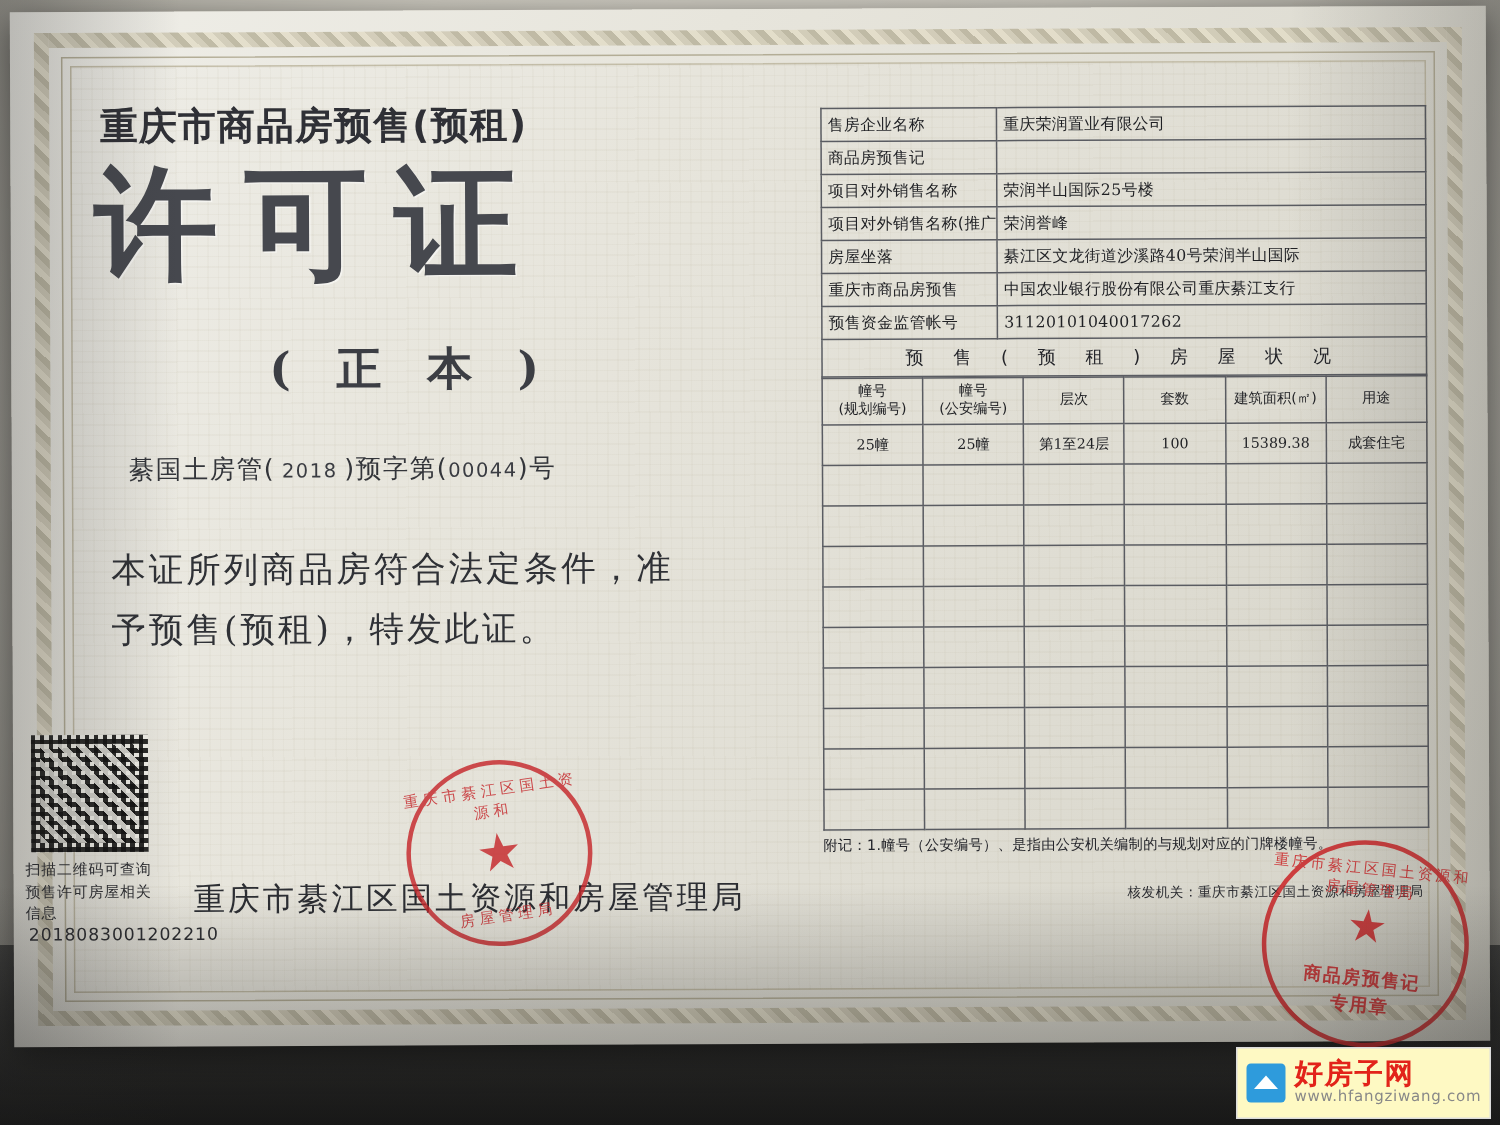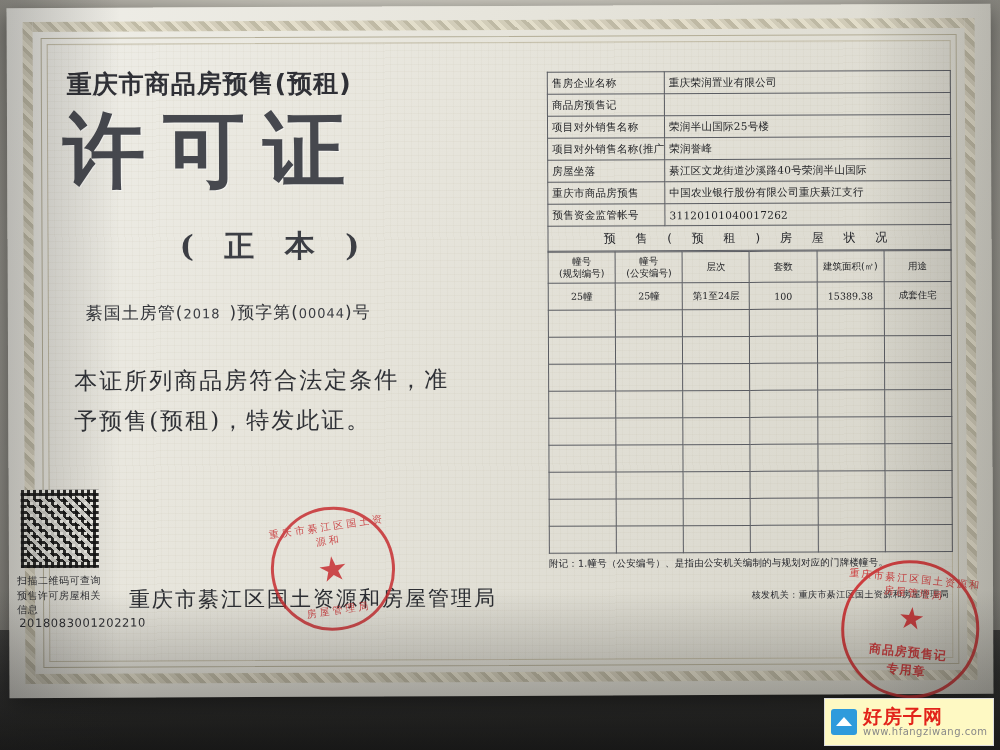--- a/index.html
+++ b/index.html
@@ -111,20 +111,21 @@
     margin-top: 34px;
     font-size: 17px;
     color: #33353a;
     letter-spacing: 1px;
     white-space: nowrap;
     padding-left: 26px;
   }
   .numline .fill {
     display: inline-block;
     min-width: 46px;
+    text-align: center;
     font-size: 13px;
     color: #3a3c42;
   }
   .statement {
     margin-top: 36px;
     padding-left: 14px;
     font-family: "DejaVu Serif", serif;
     font-size: 23px;
     line-height: 1.75;
     color: #2f3136;

